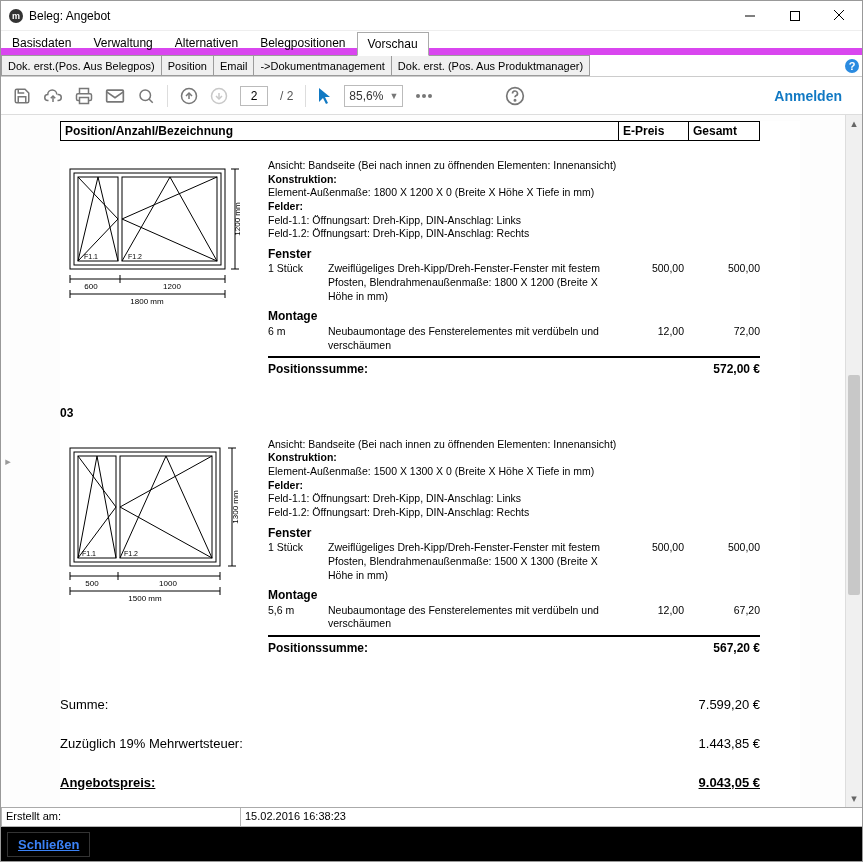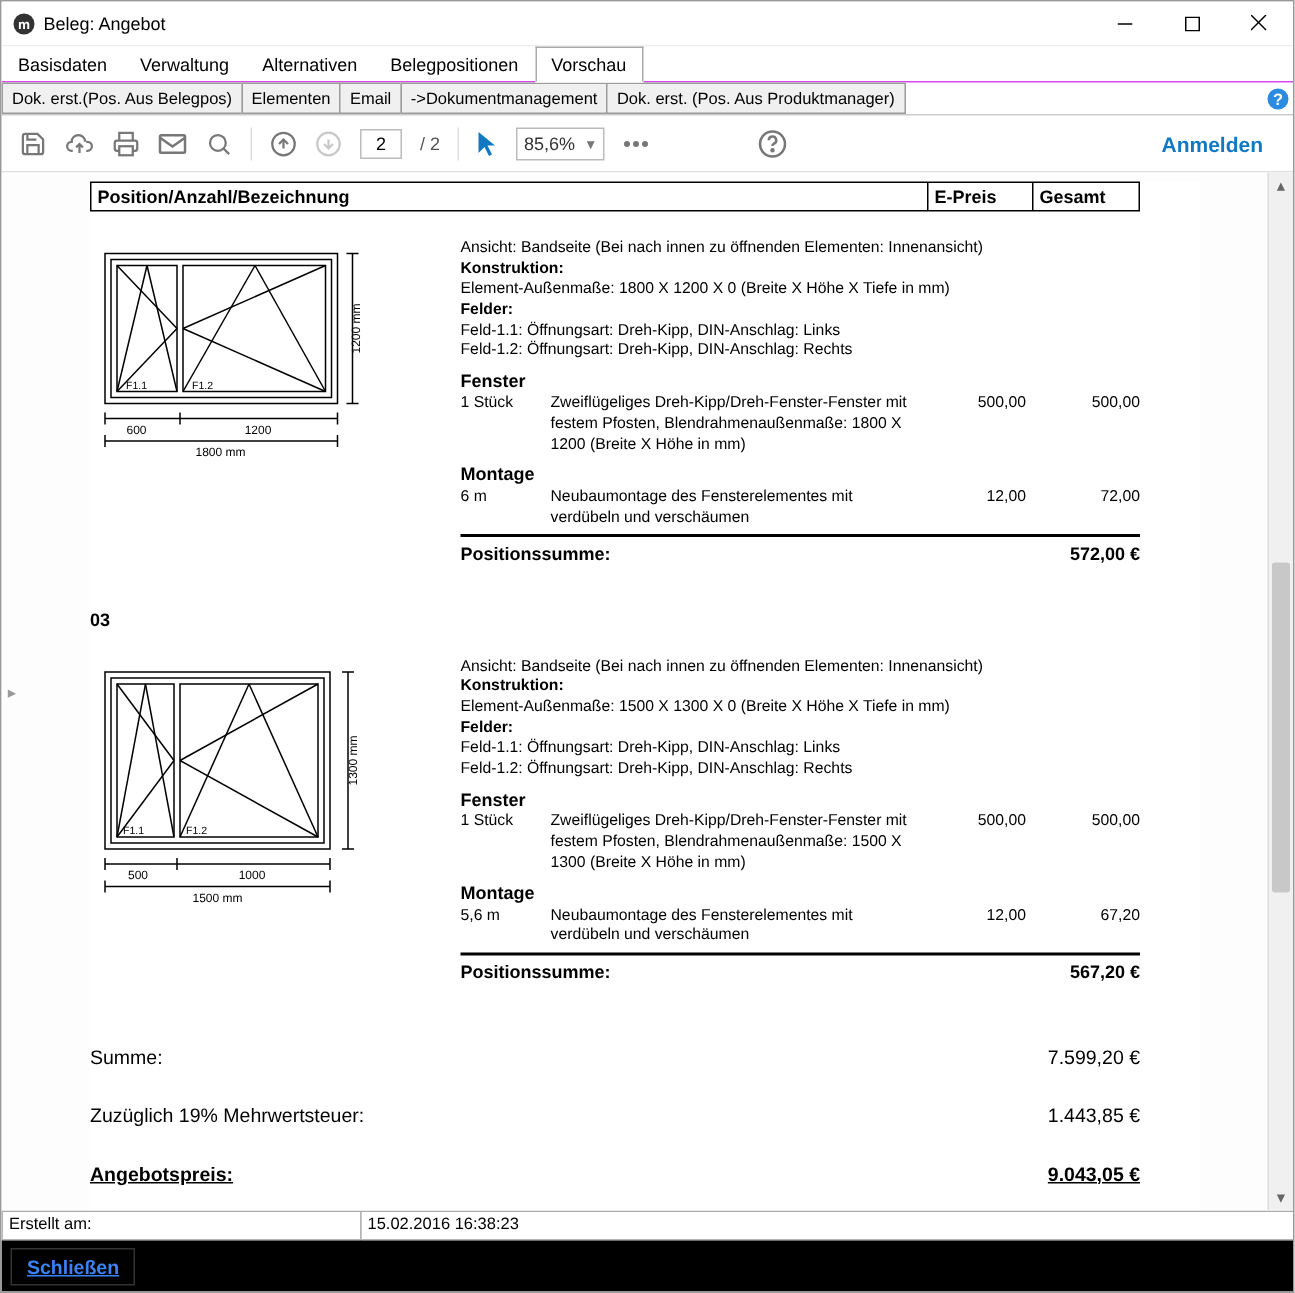--- a/index.html
+++ b/index.html
@@ -32,24 +32,24 @@
   }
   .titlebar .title-text { font-size: 12px; color: #000; }
   .titlebar .spacer { flex: 1; }
   .win-btn {
     width: 45px; height: 30px; display: inline-flex;
     align-items: center; justify-content: center; color: #000;
   }
   .win-btn svg { stroke: #000; }
   .tabbar {
     display: flex;
-    border-bottom: 1px solid #d946ef;
+    border-bottom: 7px solid #d946ef;
     background: #fff;
     height: 24px;
-    align-items: flex-end;
+    align-items: flex-start;
   }
   .tab {
     padding: 4px 10px;
     border: 1px solid transparent;
     border-bottom: none;
     margin-right: 0;
     color: #000;
     font-size: 12px;
   }
   .tab.active {
@@ -156,21 +156,21 @@
   }
   .hdr-row .c1 { flex: 1; padding: 2px 4px; border-right: 1.5px solid #000; }
   .hdr-row .c2 { width: 70px; padding: 2px 4px; border-right: 1.5px solid #000; text-align: left; }
   .hdr-row .c3 { width: 70px; padding: 2px 4px; text-align: left; }
   .pos-block { margin-top: 18px; display: flex; gap: 18px; }
   .drawing {
     width: 190px;
     flex-shrink: 0;
   }
   .drawing svg { display: block; }
-  .details { flex: 1; font-size: 10.5px; line-height: 1.3; margin-left: 39px; }
+  .details { flex: 1; font-size: 10.5px; line-height: 1.3; }
   .details .lbl { font-weight: bold; }
   .details .sect-h { font-weight: bold; font-size: 12px; margin-top: 6px; }
   .line-row {
     display: grid;
     grid-template-columns: 54px 1fr 70px 70px;
     column-gap: 6px;
   }
   .line-row .r { text-align: right; }
   .pos-sum {
     border-top: 2px solid #000;
@@ -249,21 +249,21 @@
 <div class="tabbar">
   <div class="tab">Basisdaten</div>
   <div class="tab">Verwaltung</div>
   <div class="tab">Alternativen</div>
   <div class="tab">Belegpositionen</div>
   <div class="tab active">Vorschau</div>
 </div>
 
 <div class="sub-toolbar">
   <div class="btn">Dok. erst.(Pos. Aus Belegpos)</div>
-  <div class="btn">Elementen</div>
+  <div class="btn">Position</div>
   <div class="btn">Email</div>
   <div class="btn">-&gt;Dokumentmanagement</div>
   <div class="btn">Dok. erst. (Pos. Aus Produktmanager)</div>
   <div class="sp"></div>
   <div class="help-icon">
     <svg width="16" height="16">
         <circle cx="8" cy="8" r="7" fill="#2b8be0"></circle>
         <text x="8" y="12" text-anchor="middle" font-size="11" fill="#fff" font-weight="bold">?</text>
       </svg>
   </div>

